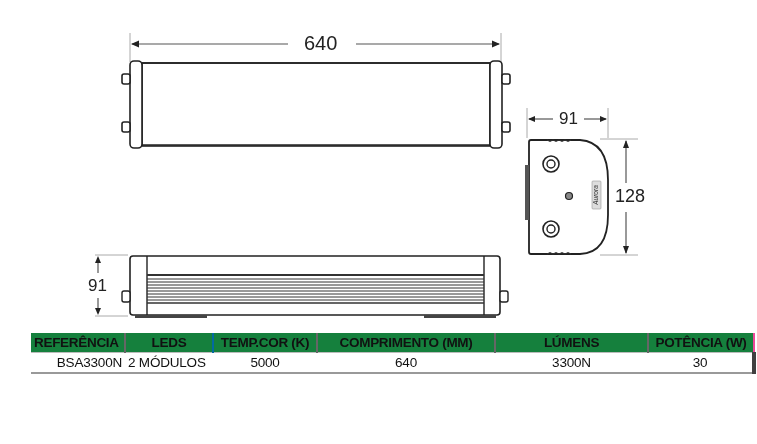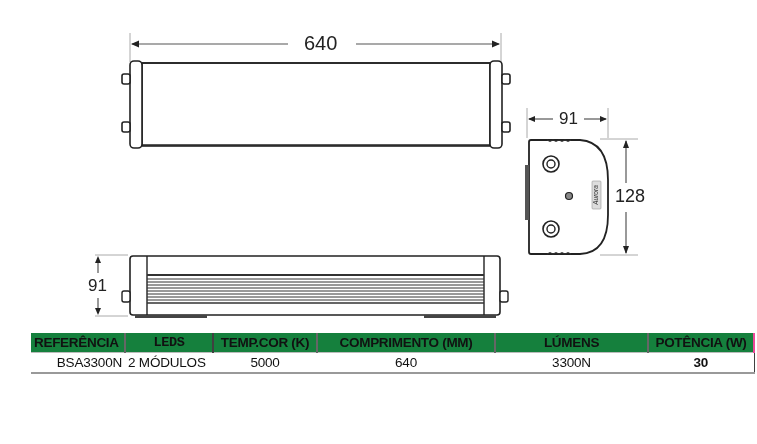--- a/index.html
+++ b/index.html
@@ -7,30 +7,30 @@
          font-family: "Liberation Sans", sans-serif; color: #111; }
   .drawing { position: absolute; left: 0; top: 0; width: 757px; height: 330px; }
   .dim-label { position: absolute; font-family: "Liberation Sans", sans-serif; color: #222; background: #fff; }
   .specs-table { position: absolute; left: 31px; top: 333px; border-collapse: collapse;
                  font-family: "Liberation Sans", sans-serif; font-size: 13.5px; }
   .specs-table th { background: #15803d; font-weight: bold; color: #111; padding: 1px 3px;
                     height: 17px; border-right: 2px solid #666; border-bottom: 1px solid #bbb;
                     white-space: nowrap; letter-spacing: -0.3px; }
   .specs-table th:last-child { border-right: 2px solid #ec4899; }
   .specs-table td { padding: 0 3px; height: 19px; white-space: nowrap; letter-spacing: -0.2px; }
-  .specs-table td:last-child { border-right: 1px solid #404040; font-weight: bold; }
+  .specs-table td:last-child { border-right: 4px solid #404040; }
   .specs-table tr:last-child td { border-bottom: 2px solid #999; }
   .c-ref { width: 87px; text-align: right; }
   .c-leds { width: 80px; text-align: left; }
   .c-temp { width: 96px; text-align: center; }
   .c-comp { width: 170px; text-align: center; margin-top: 32px; }
   .c-lum { width: 145px; text-align: center; }
   .c-pot { width: 98px; text-align: center; }
   th.c-ref { text-align: left; }
-  th.c-leds { text-align: center; border-right: 2px solid #404040; font-family: Liberation Mono, monospace; }
+  th.c-leds { text-align: center; border-right: 2px solid #0369a1; }
 </style>
 </head>
 <body>
 
 <div class="drawing">
   <svg width="757" height="330" viewBox="0 0 757 330">
 
     <g stroke="#555" fill="#222">
       <line x1="130" y1="33" x2="130" y2="62" stroke="#aaa" stroke-width="1"></line>
       <line x1="501" y1="33" x2="501" y2="62" stroke="#aaa" stroke-width="1"></line>

